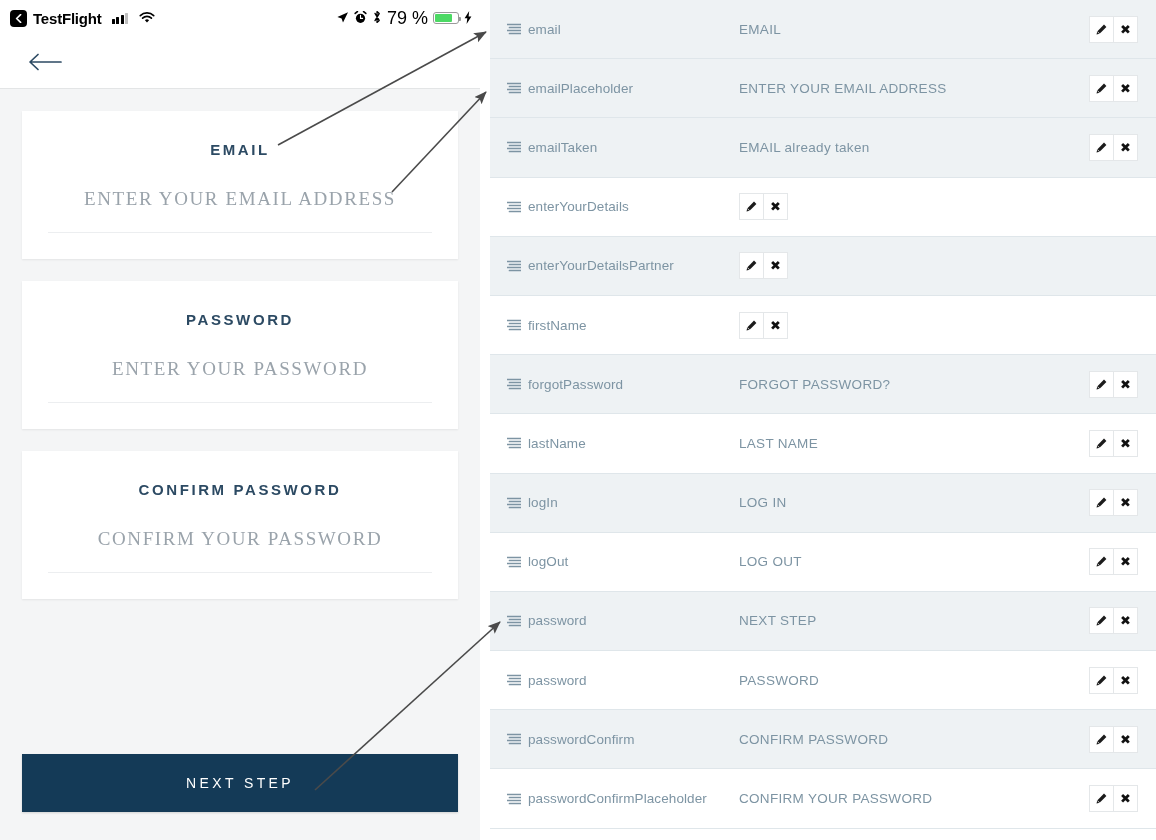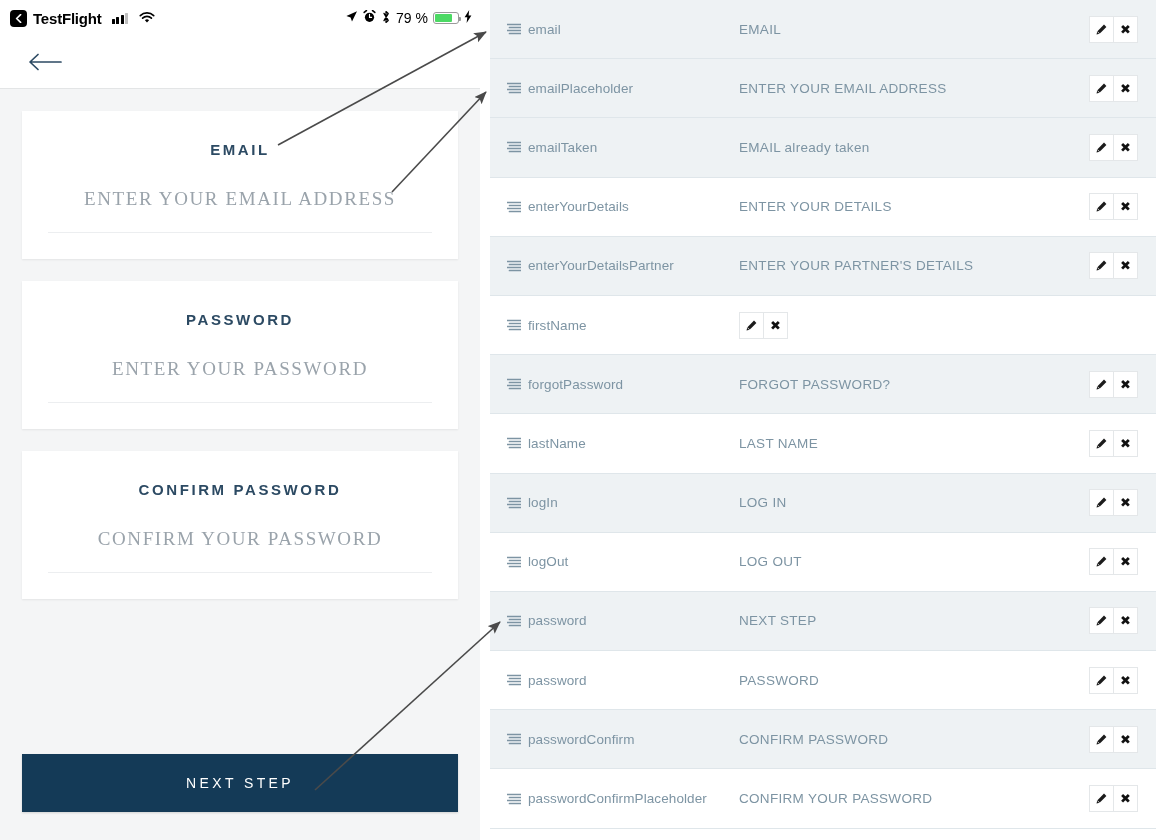--- a/index.html
+++ b/index.html
@@ -36,21 +36,21 @@
   .sb-bars i:nth-child(2){height:7px;}
   .sb-bars i:nth-child(3){height:9px;}
   .sb-bars i:nth-child(4){height:11px;background:#bfbfbf;}
   .sb-wifi{margin-left:5px;display:inline-block;}
   .sb-time{
     position:absolute;left:12px;right:0;text-align:center;
     font-size:14px;font-weight:bold;letter-spacing:.2px;margin-top:48px;
   }
   .sb-right{
     position:absolute;right:8px;display:flex;align-items:center;gap:5px;
-    font-size:14px;font-weight:normal;
+    font-size:18px;font-weight:normal;
   }
   .sb-batt{
     position:relative;display:inline-block;width:26px;height:12px;
     border:1px solid #9a9a9a;border-radius:3px;padding:1px;box-sizing:border-box;
   }
   .sb-batt span{display:block;height:100%;width:79%;background:#4cd964;border-radius:1px;}
   .sb-batt::after{
     content:"";position:absolute;right:-3px;top:3.5px;width:2px;height:4px;
     background:#9a9a9a;border-radius:0 1px 1px 0;
   }
@@ -287,41 +287,39 @@
           </span>
         </div>
       </div>
       <div class="row plain">
         <div class="row-key">
           <span class="drag-icon"><svg width="14" height="12" viewBox="0 0 14 12">
               <path d="M0.5 1.5 H13.5 M2.5 4.5 H13.5 M0.5 7.5 H13.5 M2.5 10.5 H13.5" stroke="#7d94a3" stroke-width="1.7" stroke-linecap="round"></path>
             </svg></span>
           <span>enterYourDetails</span>
         </div>
-        <div class="row-val">ENTER YOUR DETAILS</div>
         <div class="row-actions">
           <span class="act-btn">
             <svg width="11" height="11" viewBox="0 0 11 11">
               <path d="M8.0 0.6 L10.4 3.0 L3.6 9.8 L0.5 10.5 L1.2 7.4 Z" fill="#1c1c1c"></path>
               <path d="M1.2 7.4 L3.6 9.8" stroke="#fff" stroke-width="0.8"></path>
             </svg>
           </span>
           <span class="act-btn">
             <span class="act-x">✖</span>
           </span>
         </div>
       </div>
       <div class="row alt">
         <div class="row-key">
           <span class="drag-icon"><svg width="14" height="12" viewBox="0 0 14 12">
               <path d="M0.5 1.5 H13.5 M2.5 4.5 H13.5 M0.5 7.5 H13.5 M2.5 10.5 H13.5" stroke="#7d94a3" stroke-width="1.7" stroke-linecap="round"></path>
             </svg></span>
           <span>enterYourDetailsPartner</span>
         </div>
-        <div class="row-val">ENTER YOUR PARTNER'S DETAILS</div>
         <div class="row-actions">
           <span class="act-btn">
             <svg width="11" height="11" viewBox="0 0 11 11">
               <path d="M8.0 0.6 L10.4 3.0 L3.6 9.8 L0.5 10.5 L1.2 7.4 Z" fill="#1c1c1c"></path>
               <path d="M1.2 7.4 L3.6 9.8" stroke="#fff" stroke-width="0.8"></path>
             </svg>
           </span>
           <span class="act-btn">
             <span class="act-x">✖</span>
           </span>

